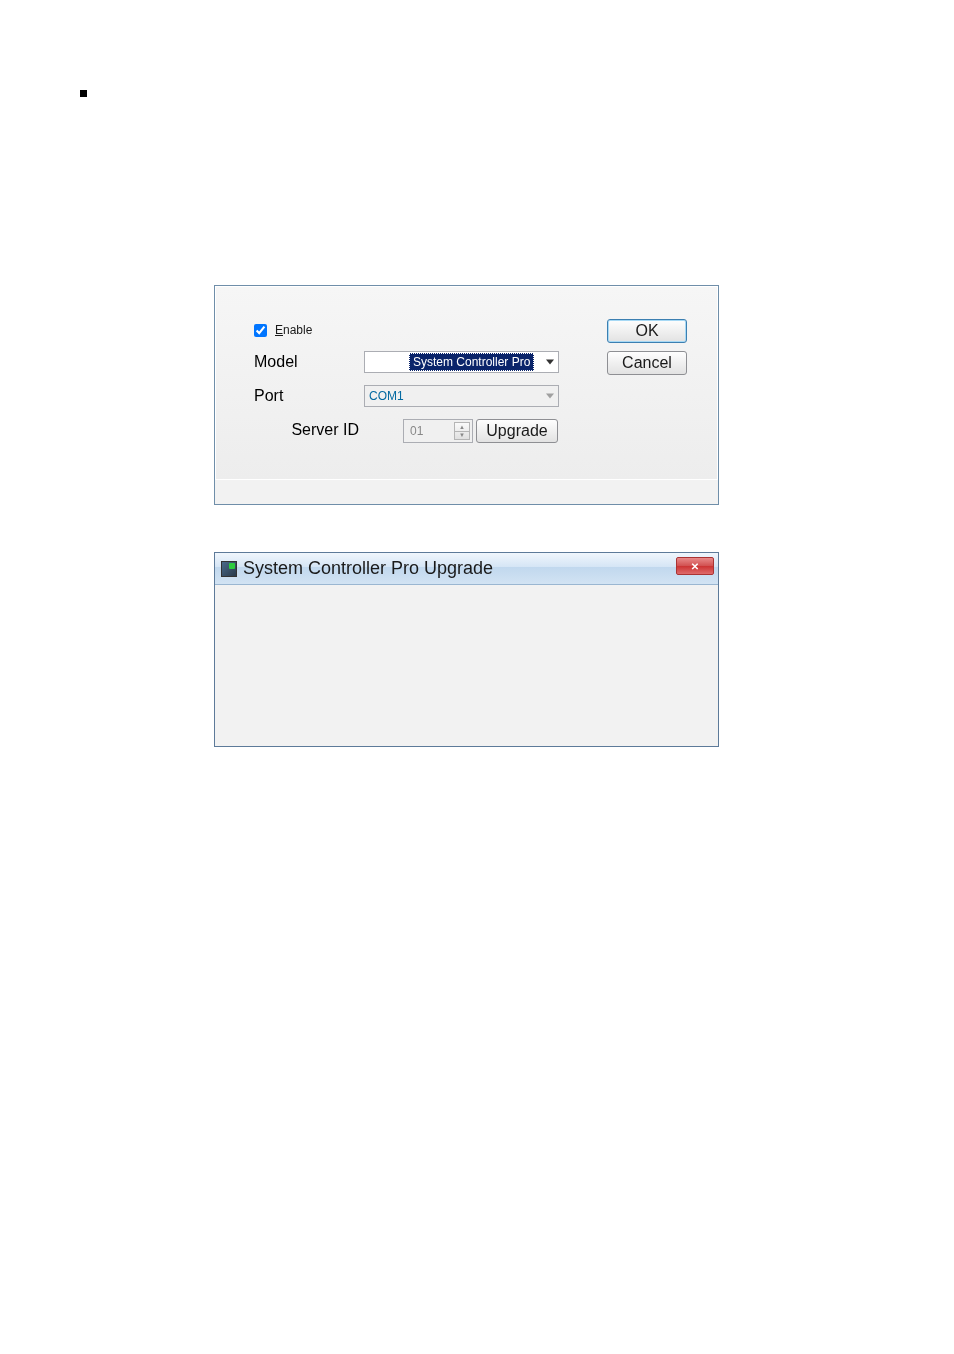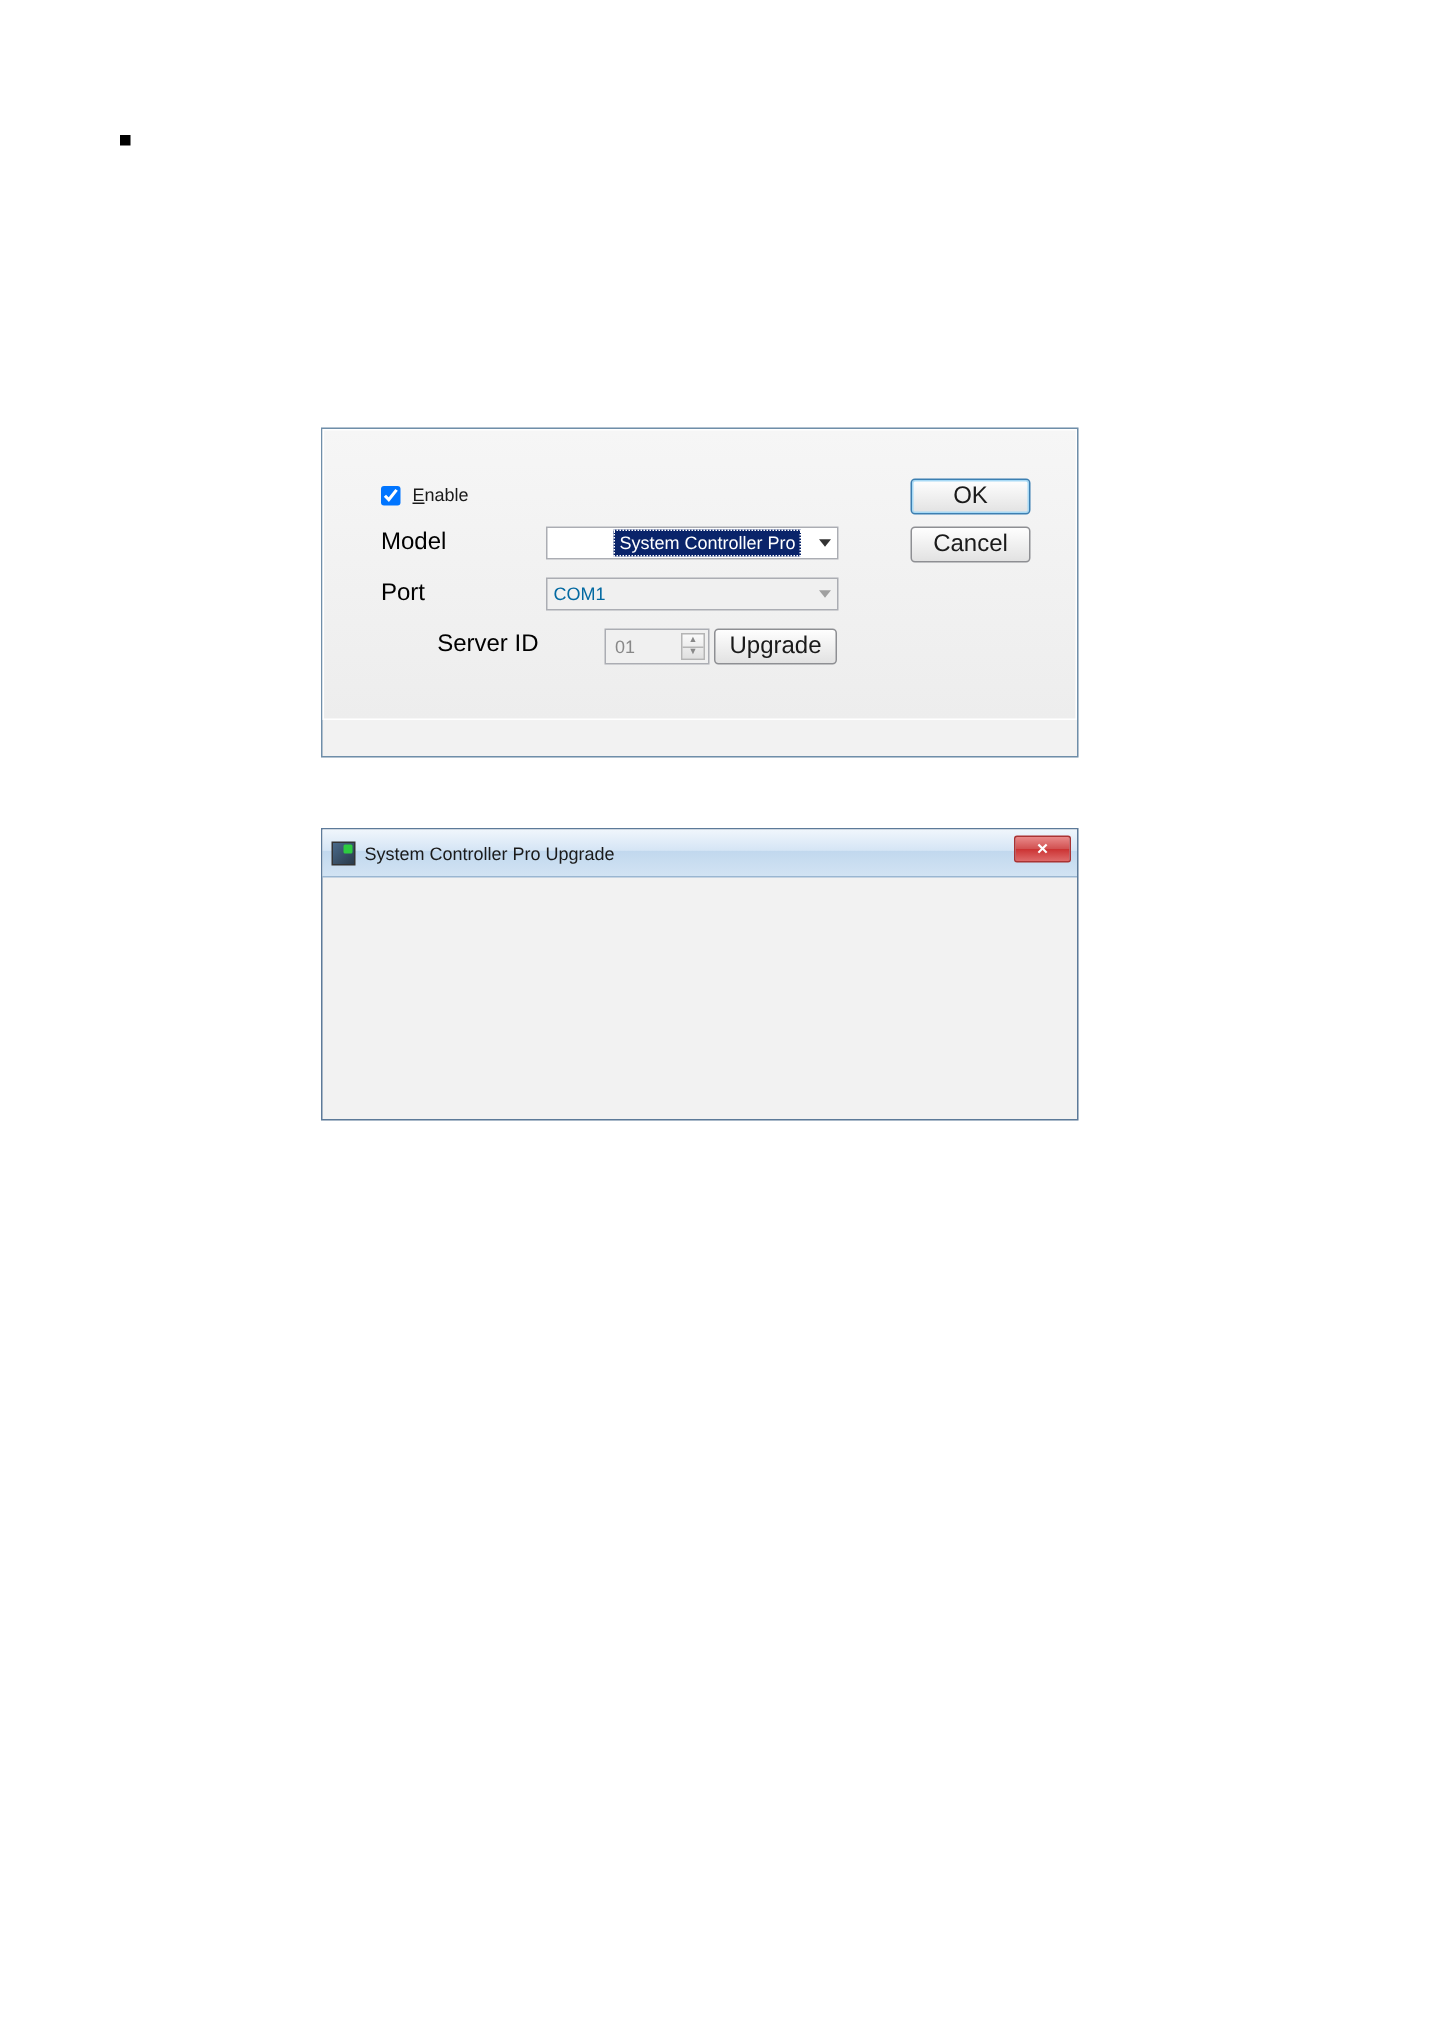--- a/index.html
+++ b/index.html
@@ -197,21 +197,21 @@
     }
     .titlebar2 .app-icon::after {
       content: "";
       position: absolute;
       top: 1px; right: 1px;
       width: 6px; height: 6px;
       background: #2ecc40;
       border-radius: 1px;
     }
     .titlebar2 .ttl {
-      font-size: 12px;
+      font-size: 18px;
       color: #1a1a1a;
     }
     .titlebar2 .close {
       position: absolute;
       right: 4px;
       top: 4px;
       width: 38px;
       height: 18px;
       border: 1px solid #a33;
       border-radius: 2px;

